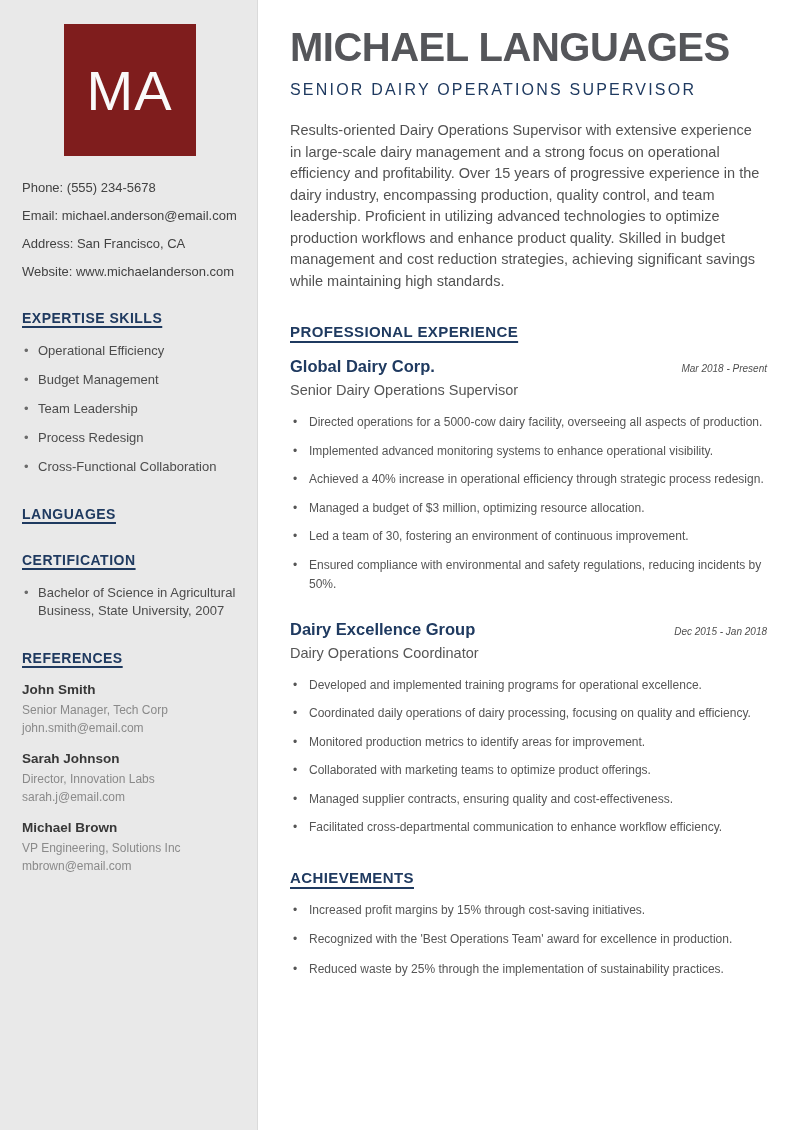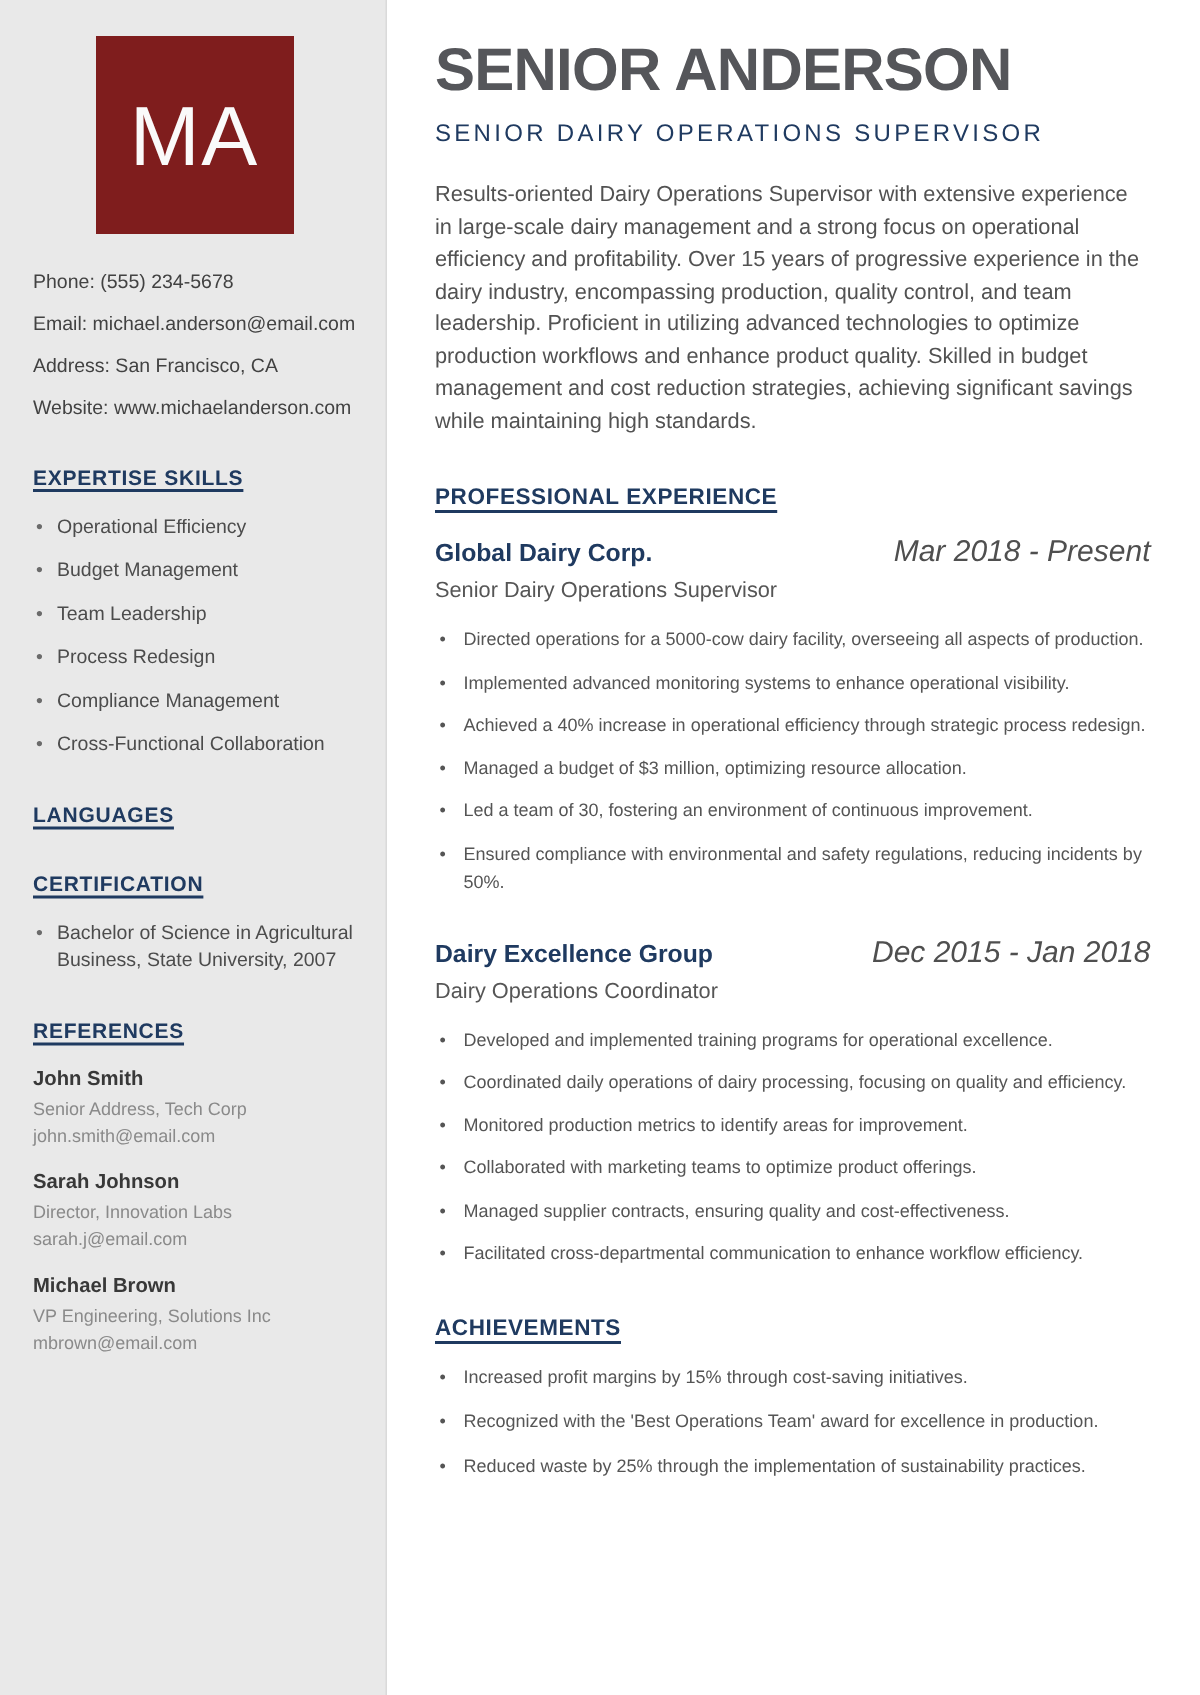--- a/index.html
+++ b/index.html
@@ -54,21 +54,21 @@
     margin-top:21px; font-size:14.5px; color:#525252; line-height:21.5px;
   }
   .sec-heading {
     margin-top:31px; font-size:15px; font-weight:bold; color:#1f3a60; letter-spacing:0.4px;
     text-decoration:underline; text-decoration-thickness:2px; text-underline-offset:4px;
   }
   .job { margin-top:17px; }
   .job + .job { margin-top:25px; }
   .jobhead { display:flex; justify-content:space-between; align-items:baseline; }
   .company { font-size:16.5px; font-weight:bold; color:#1f3a60; }
-  .dates { font-size:20px; font-style:italic; color:#4f4f4f; }
+  .dates { font-size:10px; font-style:italic; color:#4f4f4f; }
   .role { margin-top:6px; font-size:14.5px; color:#565656; }
   .bullets { list-style:none; margin-top:15px; }
   .bullets li {
     position:relative; padding-left:19px; font-size:12px; color:#555555;
     line-height:19.5px; margin-bottom:9px;
   }
   .bullets li::before { content:"•"; position:absolute; left:3px; color:#555555; }
   .bullets.tight li { margin-bottom:10px; }
 </style>
 </head>
@@ -89,57 +89,56 @@
         <li>Website: www.michaelanderson.com</li>
       </ul>
 
     <h2 class="side-heading">EXPERTISE SKILLS</h2>
     <ul class="side-list">
 
     <li>Operational Efficiency</li>
         <li>Budget Management</li>
         <li>Team Leadership</li>
         <li>Process Redesign</li>
-        <li>Compliance Management</li>
         <li>Cross-Functional Collaboration</li>
       </ul>
 
     <h2 class="side-heading">LANGUAGES</h2>
 
     <h2 class="side-heading">CERTIFICATION</h2>
     <ul class="side-list">
 
     <li>Bachelor of Science in Agricultural Business, State University, 2007</li>
       </ul>
 
     <h2 class="side-heading">REFERENCES</h2>
     <div>
 
         <div class="ref">
           <div class="ref-name">John Smith</div>
-          <div class="ref-title">Senior Address, Tech Corp</div>
+          <div class="ref-title">Senior Manager, Tech Corp</div>
           <div class="ref-email">john.smith@email.com</div>
         </div>
 
         <div class="ref">
           <div class="ref-name">Sarah Johnson</div>
           <div class="ref-title">Director, Innovation Labs</div>
           <div class="ref-email">sarah.j@email.com</div>
         </div>
 
         <div class="ref">
           <div class="ref-name">Michael Brown</div>
           <div class="ref-title">VP Engineering, Solutions Inc</div>
           <div class="ref-email">mbrown@email.com</div>
         </div>
       </div>
   </aside>
 
   <main class="main">
-    <h1 class="name">SENIOR ANDERSON</h1>
+    <h1 class="name">MICHAEL LANGUAGES</h1>
     <div class="jobtitle">SENIOR DAIRY OPERATIONS SUPERVISOR</div>
     <p class="summary">Results-oriented Dairy Operations Supervisor with extensive experience in large-scale dairy management and a strong focus on operational efficiency and profitability. Over 15 years of progressive experience in the dairy industry, encompassing production, quality control, and team leadership. Proficient in utilizing advanced technologies to optimize production workflows and enhance product quality. Skilled in budget management and cost reduction strategies, achieving significant savings while maintaining high standards.</p>
 
     <h2 class="sec-heading">PROFESSIONAL EXPERIENCE</h2>
 
     <section class="job">
       <div class="jobhead">
         <span class="company">Global Dairy Corp.</span>
         <span class="dates">Mar 2018 - Present</span>
       </div>

